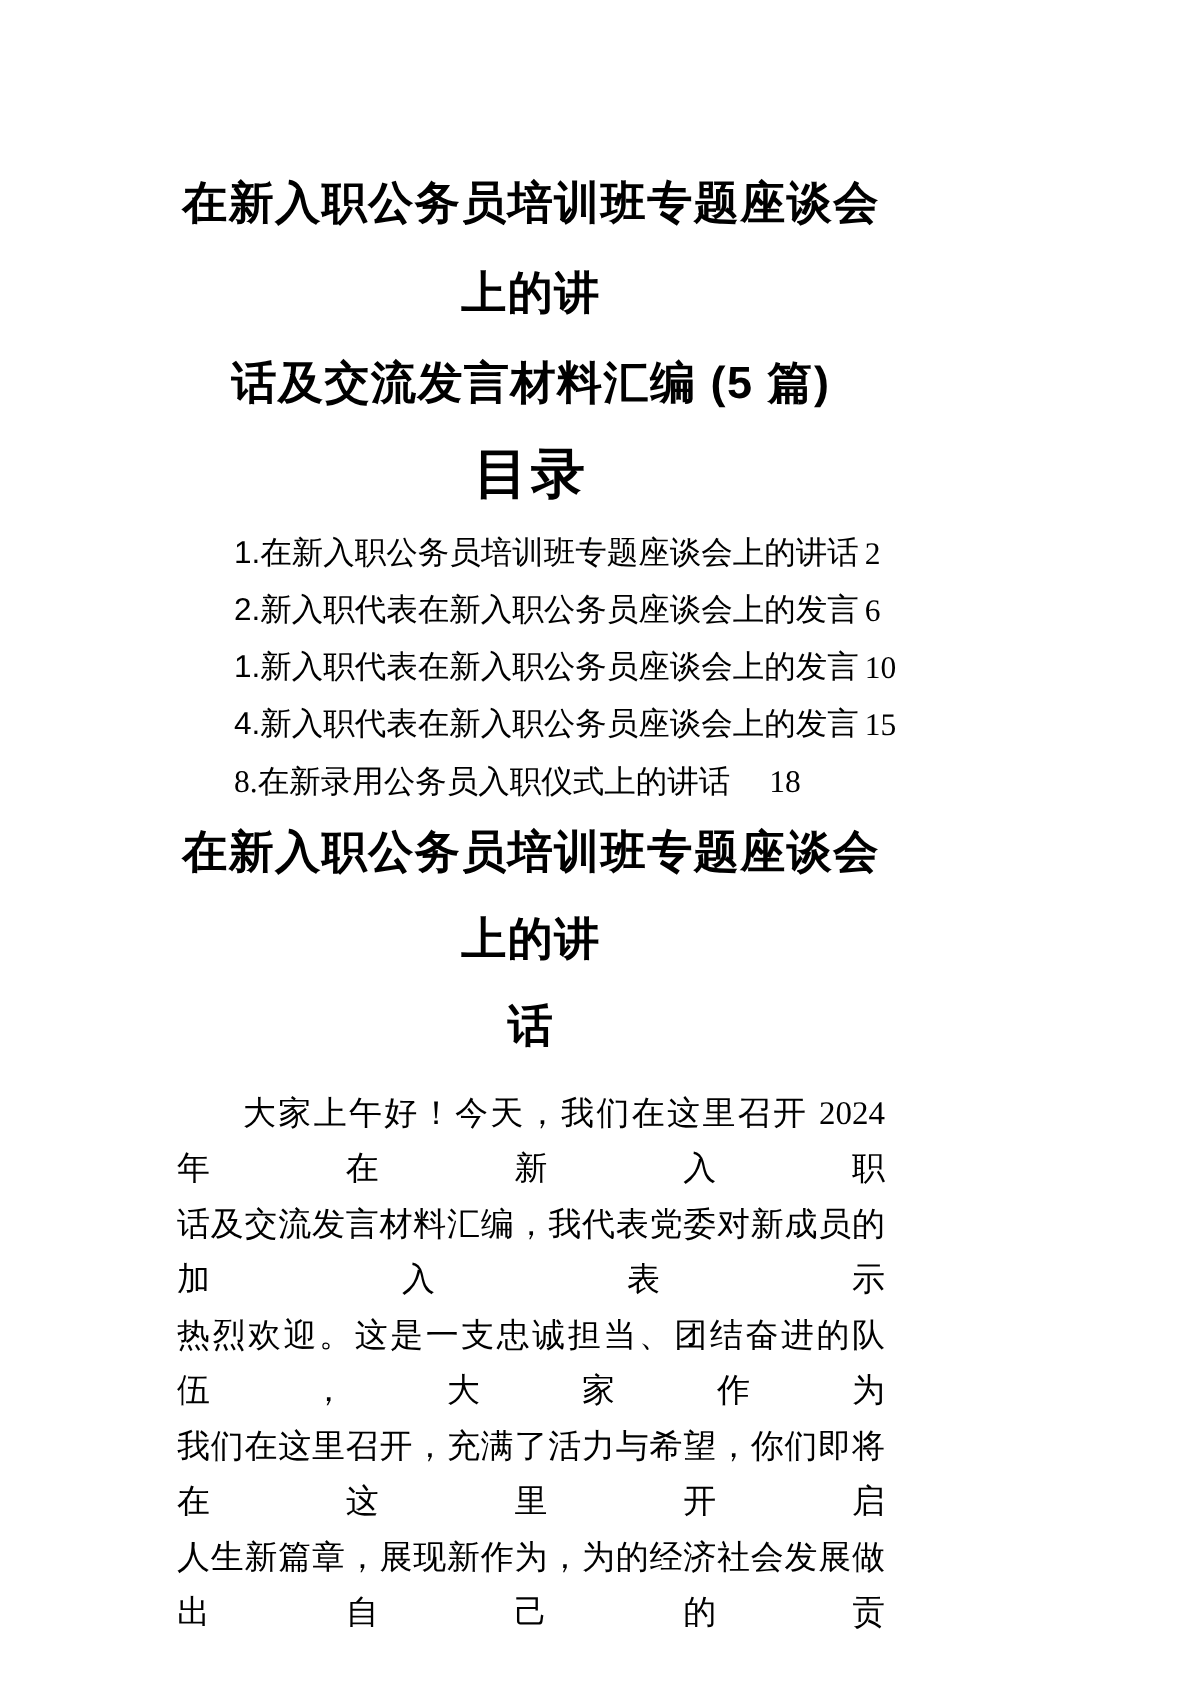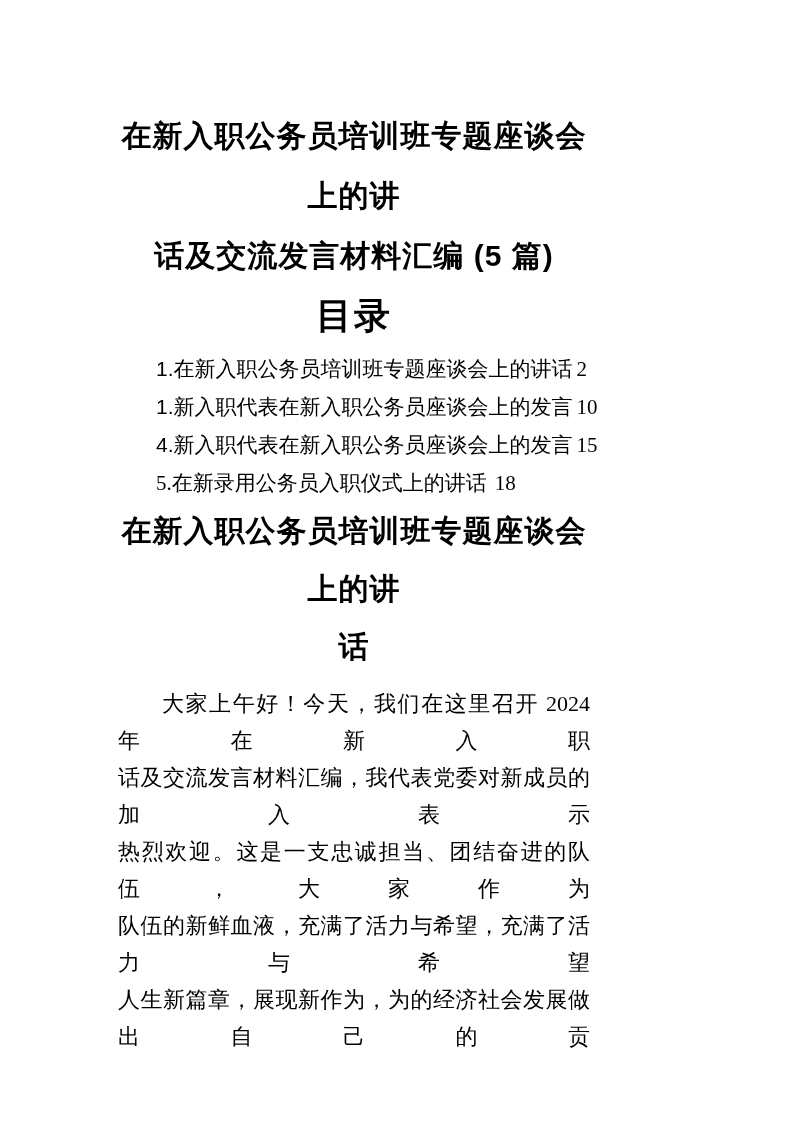--- a/index.html
+++ b/index.html
@@ -65,21 +65,21 @@
   }
   .toc-dots::after {
     content: "...................................................................";
   }
   .toc-page {
     flex: 0 0 auto;
     font-family: "Liberation Serif", "DejaVu Serif", serif;
     font-size: 21px;
   }
   .toc-item.song .toc-page {
-    margin-left: 8px;
+    margin-left: 26px;
   }
   .section-title {
     font-family: "Liberation Sans", "DejaVu Sans", sans-serif;
     font-weight: bold;
     font-size: 30px;
     line-height: 58px;
     margin: 0;
     text-align: center;
     letter-spacing: 1px;
   }
@@ -113,46 +113,51 @@
 
   <div class="toc-heading">目录</div>
 
   <nav class="toc">
     <div class="toc-item hei">
       <span class="toc-label">1.在新入职公务员培训班专题座谈会上的讲话</span>
       <span class="toc-dots"></span>
       <span class="toc-page">2</span>
     </div>
     <div class="toc-item hei">
+      <span class="toc-label">2.新入职代表在新入职公务员座谈会上的发言</span>
+      <span class="toc-dots"></span>
+      <span class="toc-page">6</span>
+    </div>
+    <div class="toc-item hei">
       <span class="toc-label">1.新入职代表在新入职公务员座谈会上的发言</span>
       <span class="toc-dots"></span>
       <span class="toc-page">10</span>
     </div>
     <div class="toc-item hei">
       <span class="toc-label">4.新入职代表在新入职公务员座谈会上的发言</span>
       <span class="toc-dots"></span>
       <span class="toc-page">15</span>
     </div>
     <div class="toc-item song">
-      <span class="toc-label">5.在新录用公务员入职仪式上的讲话</span>
+      <span class="toc-label">8.在新录用公务员入职仪式上的讲话</span>
       <span class="toc-page">18</span>
     </div>
   </nav>
 
   <h2 class="section-title">
     <div>在新入职公务员培训班专题座谈会上的讲</div>
     <div>话</div>
   </h2>
 
   <div class="body-text">
 
     <div class="para">
       <div class="line indent just">大家上午好！今天，我们在这里召开 2024 年在新入职</div>
       <div class="line just">话及交流发言材料汇编，我代表党委对新成员的加入表示</div>
       <div class="line just">热烈欢迎。这是一支忠诚担当、团结奋进的队伍，大家作为</div>
-      <div class="line just">队伍的新鲜血液，充满了活力与希望，充满了活力与希望</div>
+      <div class="line just">我们在这里召开，充满了活力与希望，你们即将在这里开启</div>
       <div class="line just">人生新篇章，展现新作为，为的经济社会发展做出自己的贡</div>
 
     </div>
 
   </div>
 
 </div>
 
 </body></html>

